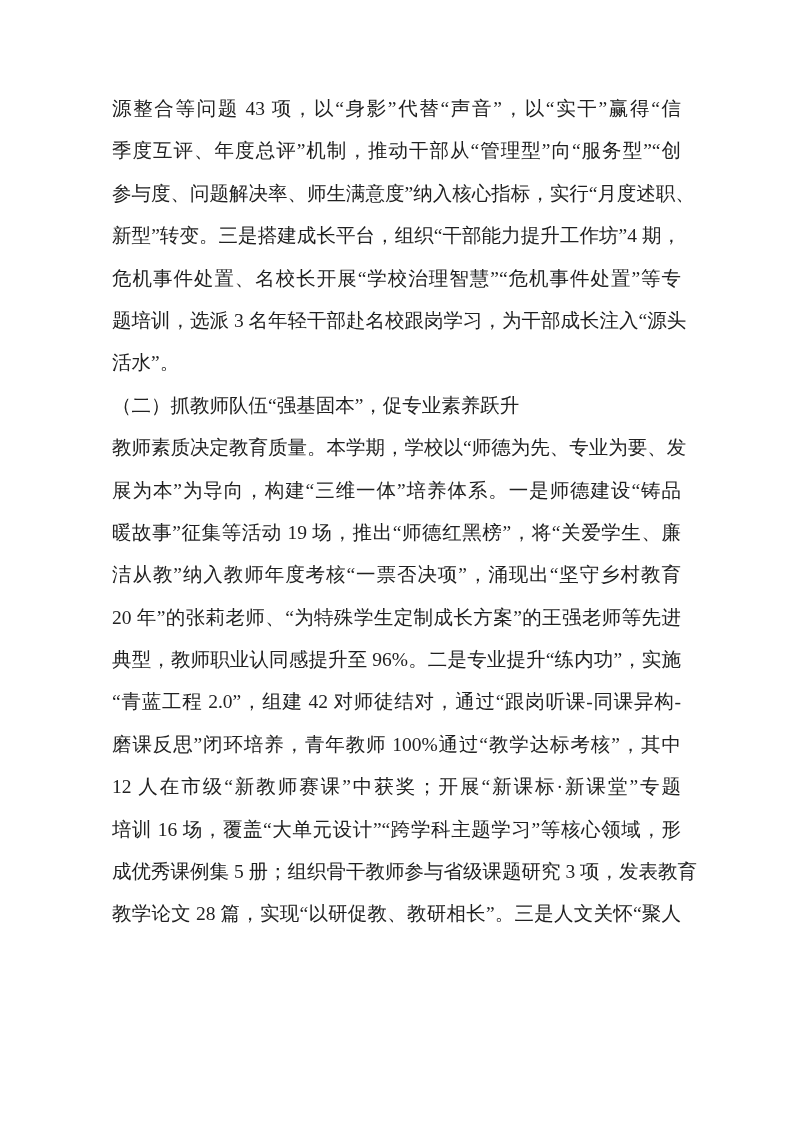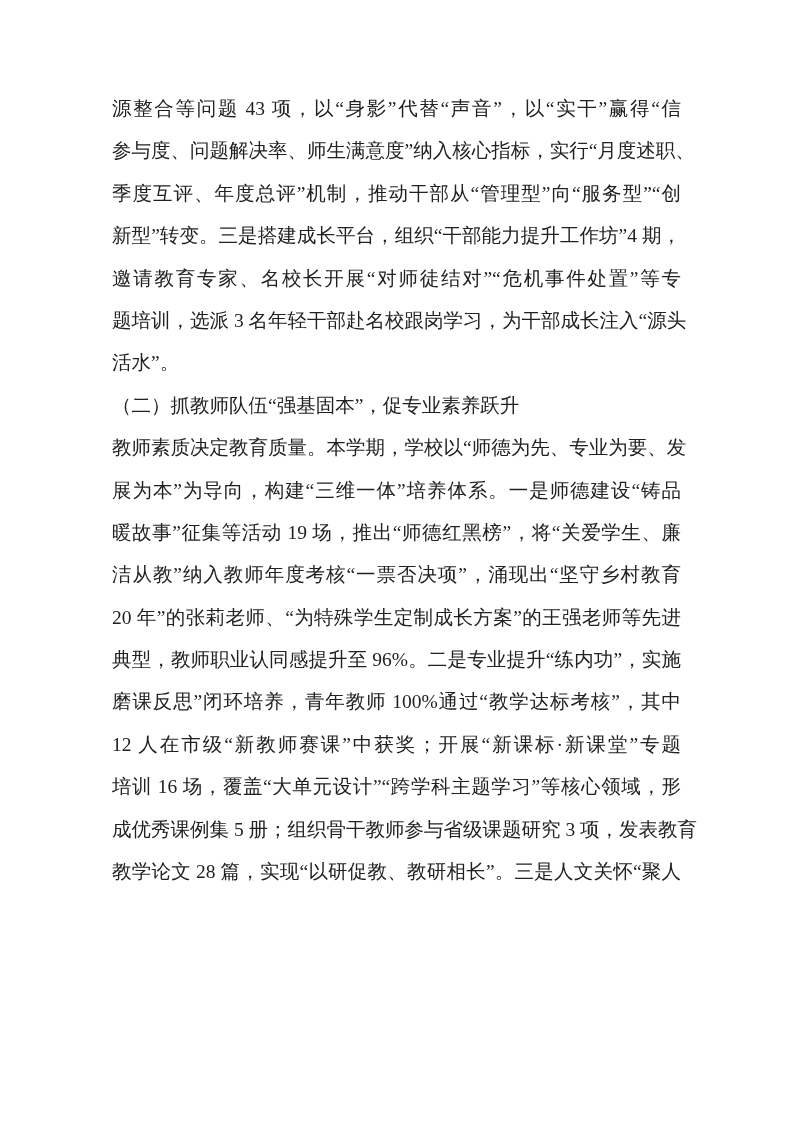--- a/index.html
+++ b/index.html
@@ -39,32 +39,33 @@
     text-align: right;
     text-align-last: left;
   }
 </style>
 </head>
 <body>
 
 <div class="doc-page">
   <div class="doc-body">
     <div class="line">源整合等问题 43 项，以“身影”代替“声音”，以“实干”赢得“信</div>
+    <div class="line">季度互评、年度总评”机制，推动干部从“管理型”向“服务型”“创</div>
     <div class="line">参与度、问题解决率、师生满意度”纳入核心指标，实行“月度述职、</div>
-    <div class="line">季度互评、年度总评”机制，推动干部从“管理型”向“服务型”“创</div>
     <div class="line">新型”转变。三是搭建成长平台，组织“干部能力提升工作坊”4 期，</div>
-    <div class="line">邀请教育专家、名校长开展“对师徒结对”“危机事件处置”等专</div>
+    <div class="line">危机事件处置、名校长开展“学校治理智慧”“危机事件处置”等专</div>
     <div class="line">题培训，选派 3 名年轻干部赴名校跟岗学习，为干部成长注入“源头</div>
     <div class="line para-end">活水”。</div>
     <div class="line heading">（二）抓教师队伍“强基固本”，促专业素养跃升</div>
     <div class="line">教师素质决定教育质量。本学期，学校以“师德为先、专业为要、发</div>
     <div class="line">展为本”为导向，构建“三维一体”培养体系。一是师德建设“铸品</div>
     <div class="line">暖故事”征集等活动 19 场，推出“师德红黑榜”，将“关爱学生、廉</div>
     <div class="line">洁从教”纳入教师年度考核“一票否决项”，涌现出“坚守乡村教育</div>
     <div class="line">20 年”的张莉老师、“为特殊学生定制成长方案”的王强老师等先进</div>
     <div class="line">典型，教师职业认同感提升至 96%。二是专业提升“练内功”，实施</div>
+    <div class="line">“青蓝工程 2.0”，组建 42 对师徒结对，通过“跟岗听课-同课异构-</div>
     <div class="line">磨课反思”闭环培养，青年教师 100%通过“教学达标考核”，其中</div>
     <div class="line">12 人在市级“新教师赛课”中获奖；开展“新课标·新课堂”专题</div>
     <div class="line">培训 16 场，覆盖“大单元设计”“跨学科主题学习”等核心领域，形</div>
     <div class="line">成优秀课例集 5 册；组织骨干教师参与省级课题研究 3 项，发表教育</div>
     <div class="line">教学论文 28 篇，实现“以研促教、教研相长”。三是人文关怀“聚人</div>
   </div>
 </div>
 
 </body></html>

